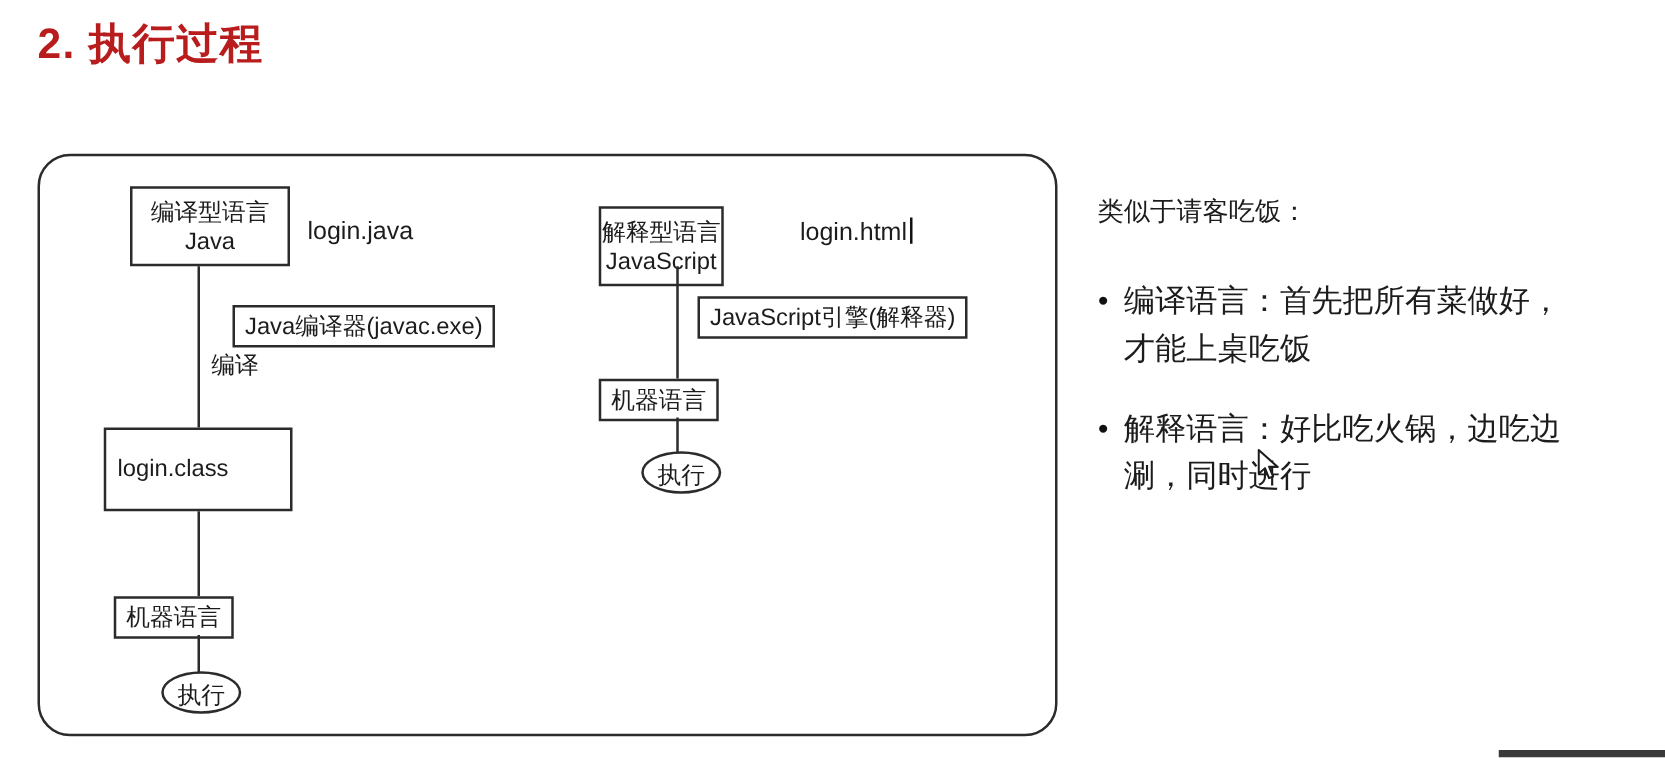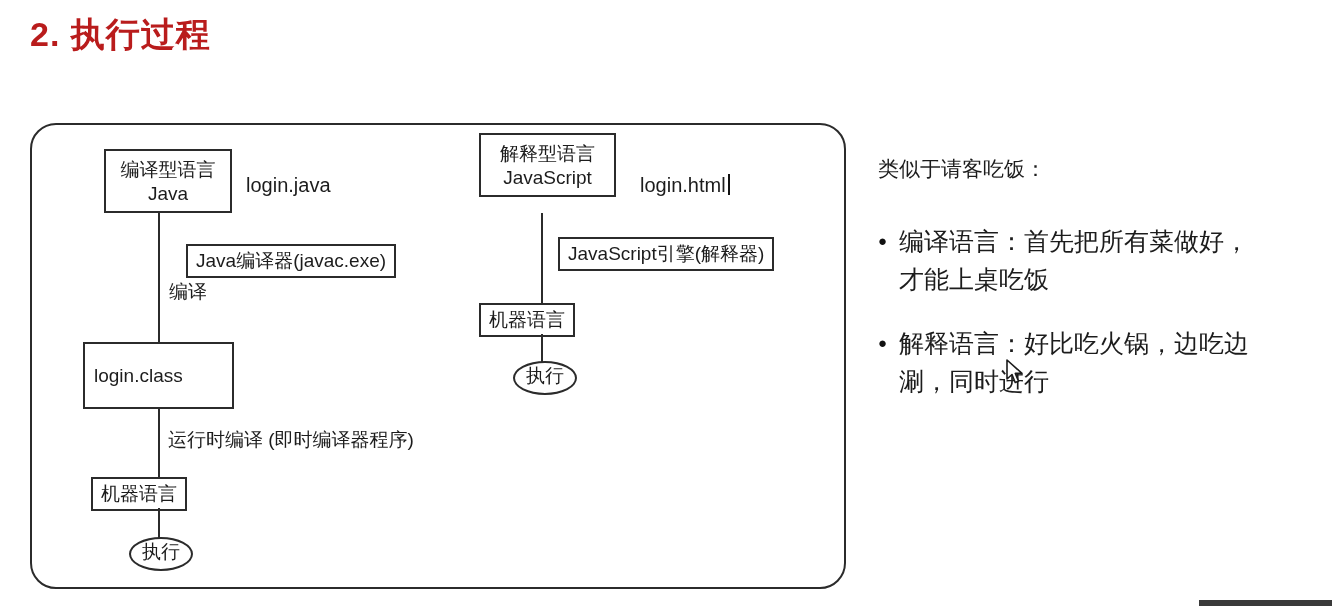--- a/index.html
+++ b/index.html
@@ -17,21 +17,21 @@
   .box.centered { align-items:center; text-align:center; }
   .box.padded { padding:2px 9px; }
   .inline-box { position:absolute; border:2px solid #2b2b2b; background:#fff; font-size:19px;
                 padding:2px 8px; white-space:nowrap; }
   .freelabel { position:absolute; font-size:20px; white-space:nowrap; }
   .smalllabel { position:absolute; font-size:19px; white-space:nowrap; }
 
   .vline { position:absolute; width:0; border-left:2px solid #2b2b2b; }
 
   .ellipse { position:absolute; border:2px solid #2b2b2b; border-radius:50%;
-             display:flex; align-items:flex-start; justify-content:center; font-size:19px; background:#fff; }
+             display:flex; align-items:flex-end; justify-content:center; font-size:19px; background:#fff; }
 
   .caret { display:inline-block; width:2px; height:21px; background:#111; vertical-align:-3px; margin-left:2px; }
 
   .notes-heading { position:absolute; left:878px; top:155px; font-size:21px; }
   .bullets { position:absolute; left:878px; top:222px; width:430px; display:flex; flex-direction:column; gap:26px; }
   .bullet { display:flex; align-items:flex-start; }
   .bullet .dot { font-size:15px; line-height:38px; margin-right:12px; color:#111; }
   .bullet .txt { font-size:25px; line-height:38px; width:372px; }
 
   .cursor { position:absolute; left:1003px; top:358px; }
@@ -56,31 +56,30 @@
     <div class="vline" style="left:126px; top:88px; height:130px;"></div>
 
     <div class="inline-box" style="left:154px; top:119px;">Java编译器(javac.exe)</div>
     <div class="smalllabel" style="left:137px; top:154px;">编译</div>
 
     <div class="box padded" style="left:51px; top:217px; width:151px; height:67px;">
       <div>login.class</div>
     </div>
 
     <div class="vline" style="left:126px; top:284px; height:68px;"></div>
-    <div class="smalllabel" style="left:136px; top:302px;">运行时编译 (即时编译器程序)</div>
 
     <div class="inline-box" style="left:59px; top:352px;">机器语言</div>
 
     <div class="vline" style="left:126px; top:383px; height:30px;"></div>
 
     <div class="ellipse" style="left:97px; top:412px; width:64px; height:34px;">
       <span>执行</span>
     </div>
 
-    <div class="box centered" style="left:447px; top:8px; width:137px; height:64px;">
+    <div class="box centered" style="left:447px; top:40px; width:100px; height:64px;">
       <div>解释型语言</div>
       <div>JavaScript</div>
     </div>
     <div class="freelabel" style="left:584px; top:49px;margin-left:24px;">
       <span>login.html</span><span class="caret"></span>
     </div>
 
     <div class="vline" style="left:509px; top:88px; height:90px;"></div>
 
     <div class="inline-box" style="left:526px; top:112px;">JavaScript引擎(解释器)</div>

